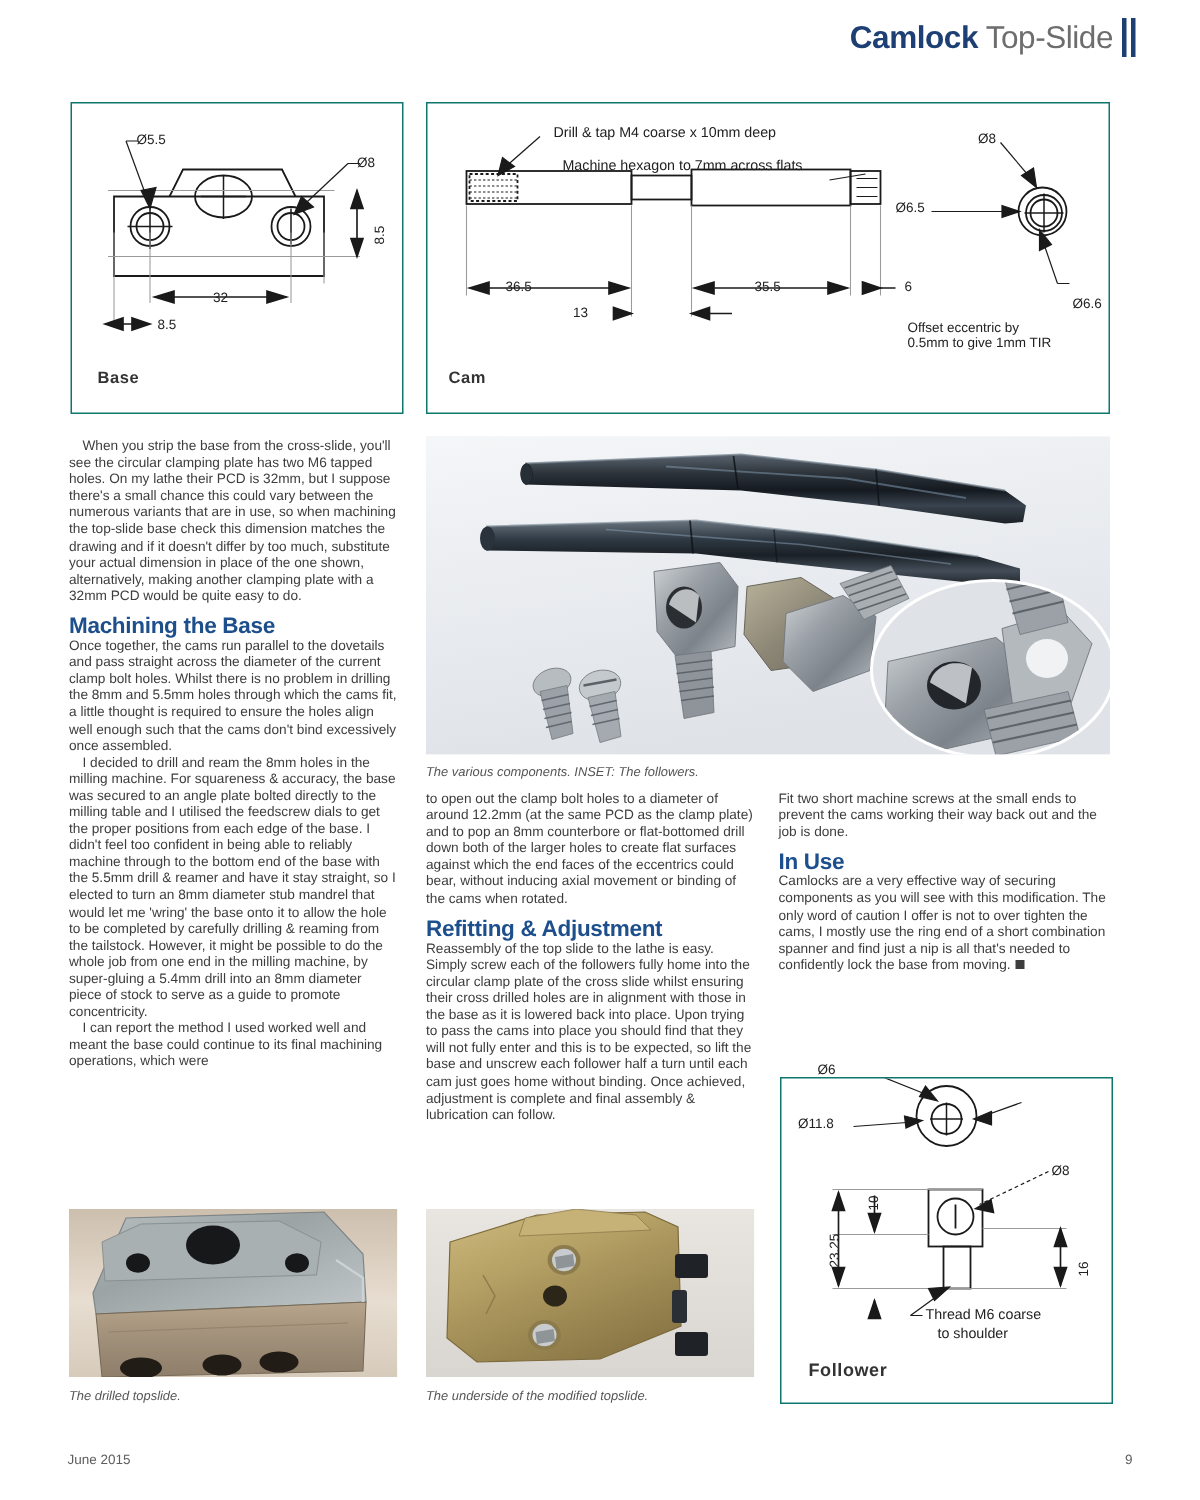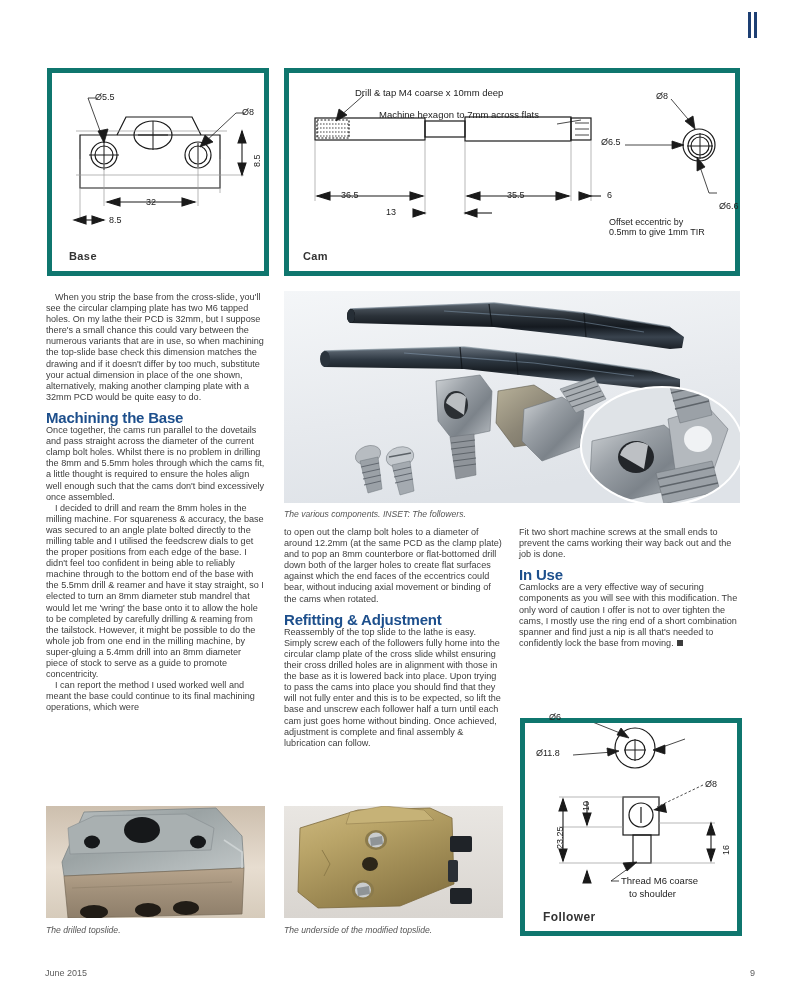--- a/index.html
+++ b/index.html
@@ -29,21 +29,21 @@
     width:12px; height:26px;
   }
   .header-bars i {
     display:inline-block; width:3px; height:26px; background:#1d3f73;
     margin-right:3px; vertical-align:top;
   }
 
   
   .drawing-box {
     position:absolute;
-    border:5px solid #0f766e;
+    border:1px solid #0f766e;
     background:#ffffff;
   }
   .dwg-label {
     position:absolute; font-size:11px; font-weight:bold; color:#333;
     letter-spacing:0.4px;
   }
   .dim {
     position:absolute; font-size:9px; color:#222; white-space:nowrap;
     font-family:"Liberation Sans", sans-serif;
   }
@@ -79,20 +79,23 @@
   }
 
   
   .footer-left { position:absolute; left:45px; top:968px; font-size:9px; color:#5d5d5d; }
   .footer-right { position:absolute; right:45px; top:968px; font-size:9px; color:#5d5d5d; }
 </style>
 </head>
 <body>
 
 <div class="header">
+  <div class="header-title">
+    <span class="hl-bold">Camlock</span><span class="hl-light"> Top-Slide</span>
+  </div>
   <div class="header-bars"><i></i><i></i></div>
 </div>
 
 <div class="drawing-box" style="left:47px; top:68px; width:222px; height:208px;">
   <svg width="220" height="206" viewBox="0 0 220 206">
     <g stroke="#1a1a1a" fill="none" stroke-width="1.2">
 
       <path d="M28,115 L28,62 L168,62 L168,115 Z"></path>
 
       <path d="M65,62 L74,44 L140,44 L149,62"></path>
@@ -221,21 +224,21 @@
     <g stroke="#1a1a1a" stroke-width="0.8" fill="#1a1a1a">
       <line x1="382" y1="26" x2="404" y2="52"></line>
       <polygon points="406,56 396,48 404,43"></polygon>
       <line x1="336" y1="72" x2="390" y2="72"></line>
       <polygon points="395,72 383,68 383,76"></polygon>
       <line x1="420" y1="120" x2="409" y2="88"></line>
       <polygon points="408,84 416,94 408,98"></polygon>
       <line x1="420" y1="120" x2="428" y2="120"></line>
     </g>
   </svg>
-  <div class="dim" style="left:66px; top:14px; font-size:9.5px;">Drill &amp; tap M4 coarse x 10mm deep</div>
+  <div class="dim" style="left:84px; top:14px; font-size:9.5px;">Drill &amp; tap M4 coarse x 10mm deep</div>
   <div class="dim" style="left:78px; top:36px; font-size:9.5px;padding-left:12px;">Machine hexagon to 7mm across flats</div>
   <div class="dim" style="left:52px; top:117px;">36.5</div>
   <div class="dim" style="left:218px; top:117px;">35.5</div>
   <div class="dim" style="left:97px; top:134px;">13</div>
   <div class="dim" style="left:318px; top:117px;">6</div>
   <div class="dim" style="left:367px; top:18px;">Ø8</div>
   <div class="dim" style="left:312px; top:64px;">Ø6.5</div>
   <div class="dim" style="left:430px; top:128px;">Ø6.6</div>
   <div class="dim" style="left:320px; top:144px;">Offset eccentric by</div>
   <div class="dim" style="left:320px; top:154px;">0.5mm to give 1mm TIR</div>

